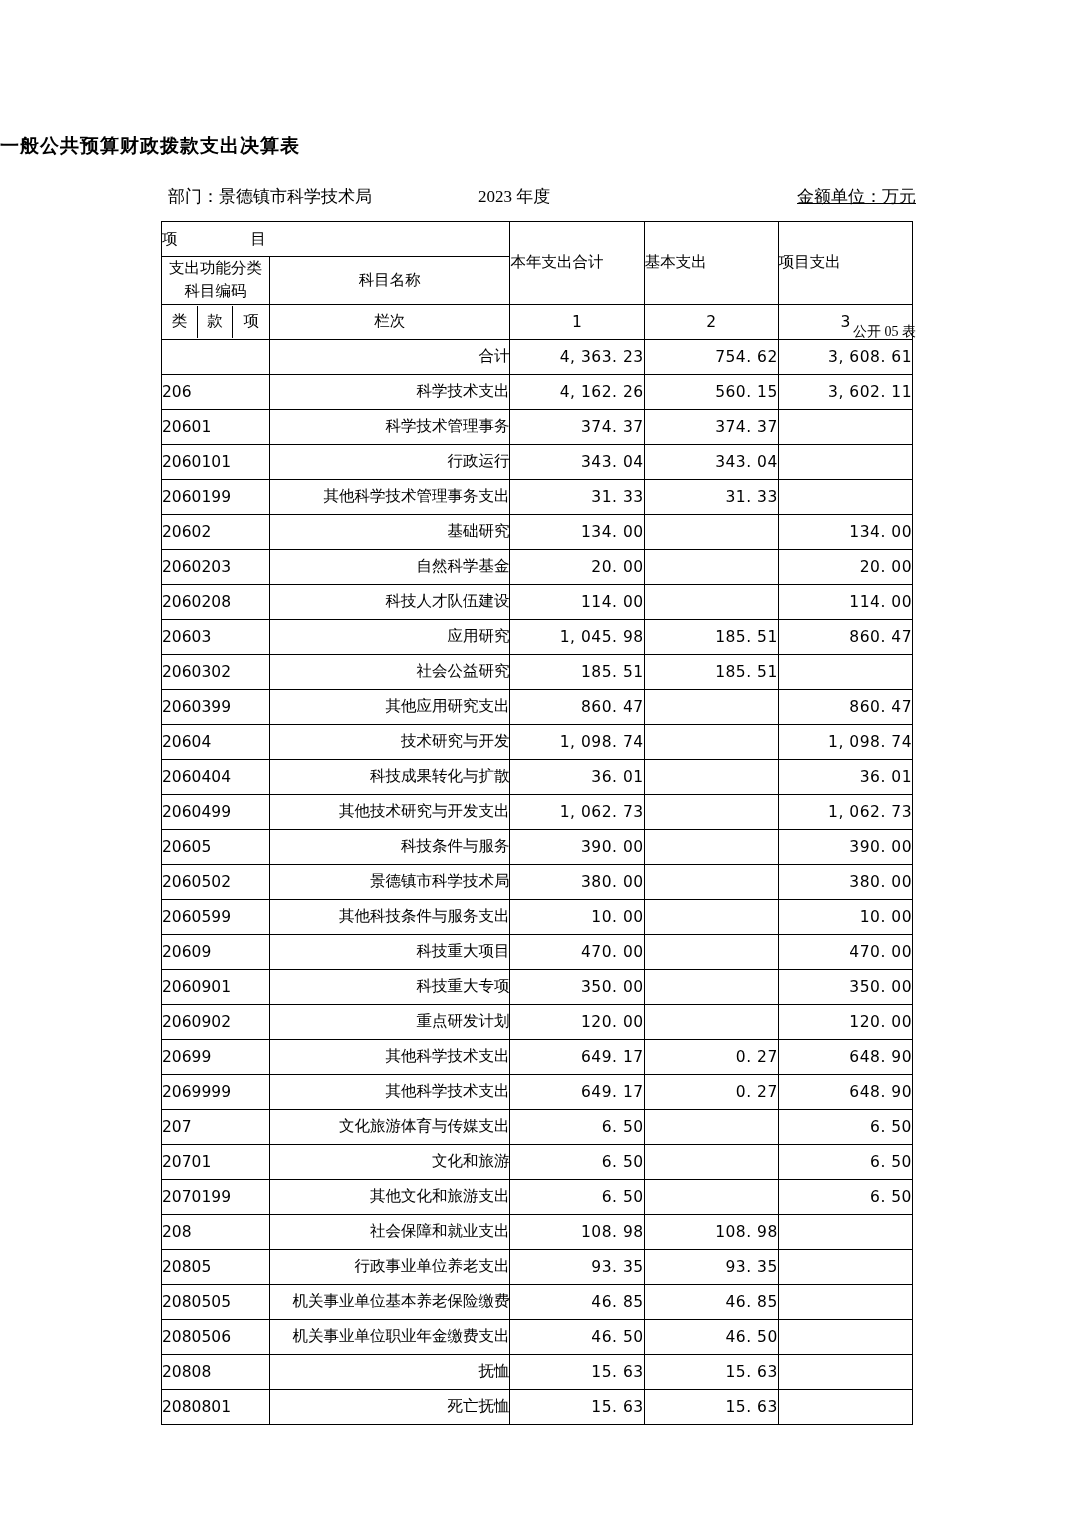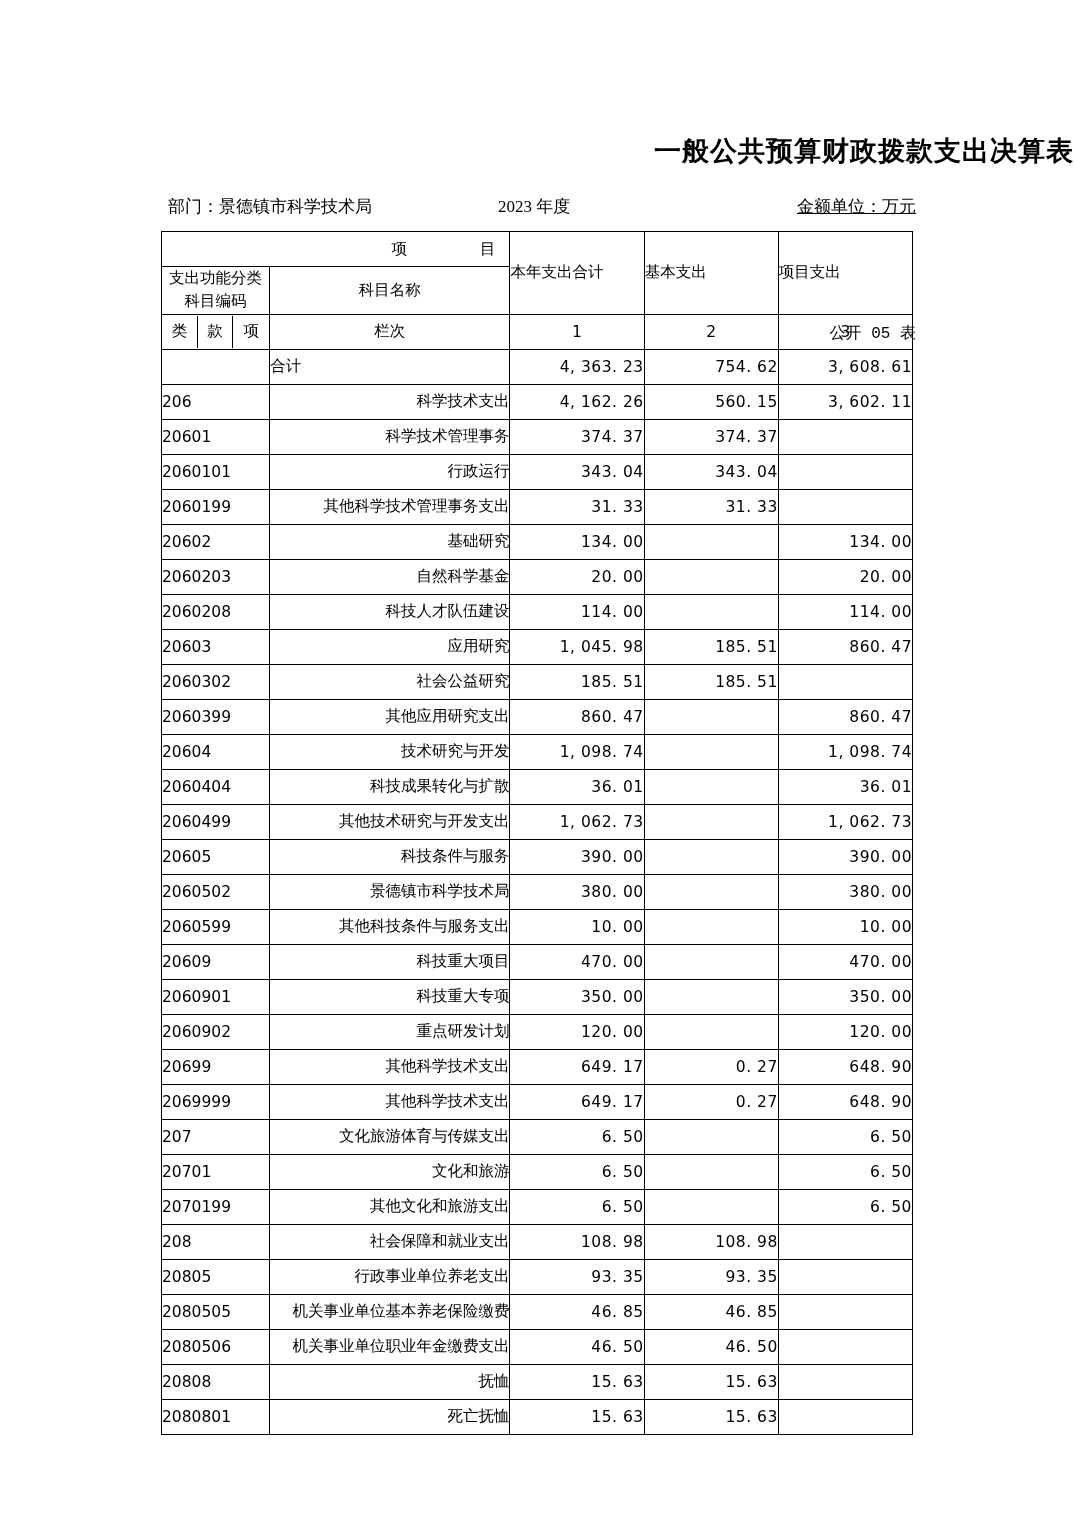--- a/index.html
+++ b/index.html
@@ -15,51 +15,51 @@
     position: relative;
   }
   .page {
     width: 1074px;
     height: 1520px;
     box-sizing: border-box;
     padding: 0;
     position: relative;
   }
   .doc-title {
-    text-align: right;
+    text-align: left;
     font-family: "DejaVu Sans", "Liberation Sans", sans-serif;
     font-weight: bold;
-    font-size: 27px;
+    font-size: 19px;
     letter-spacing: 1px;
     margin-top: 133px;
   }
   .sheet-no {
     position: absolute;
     right: 158px;
     top: 190px;
-    font-size: 16px;
-    font-family: Liberation Mono, monospace;
+    font-size: 14px;
+    font-family: Liberation Serif, serif;
   }
   .meta-row {
     position: relative;
     margin-top: 26px;
     padding-left: 168px;
     padding-right: 158px;
     font-size: 17px;
     height: 24px;
   }
   .meta-dept {
     position: absolute;
     left: 168px;
     top: 0;
     text-align: center;
   }
   .meta-year {
     position: absolute;
-    left: 498px;
+    left: 478px;
     top: 0;
   }
   .meta-unit {
     position: absolute;
     right: 158px;
     top: 0;
     text-decoration: underline;
   }
   table.budget {
     border-collapse: collapse;
@@ -90,25 +90,25 @@
     padding-left: 10px;
     font-size: 15.5px;
   }
   td.num-cell {
     text-align: right;
     padding-right: 14px;
     font-size: 15.5px;
     letter-spacing: 0.5px;
   }
   td.ctr {
+    text-align: right;
+    margin-top: 16px;
+  }
+  .hdr-item {
     text-align: left;
-    margin-top: 16px;
-  }
-  .hdr-item {
-    text-align: right;
     letter-spacing: 14px;
     padding-left: 14px;
     height: 36px;
   }
   .hdr-tall {
     height: 72px;
     text-align: center;
     line-height: 1.5;
   }
   .hdr-big {

